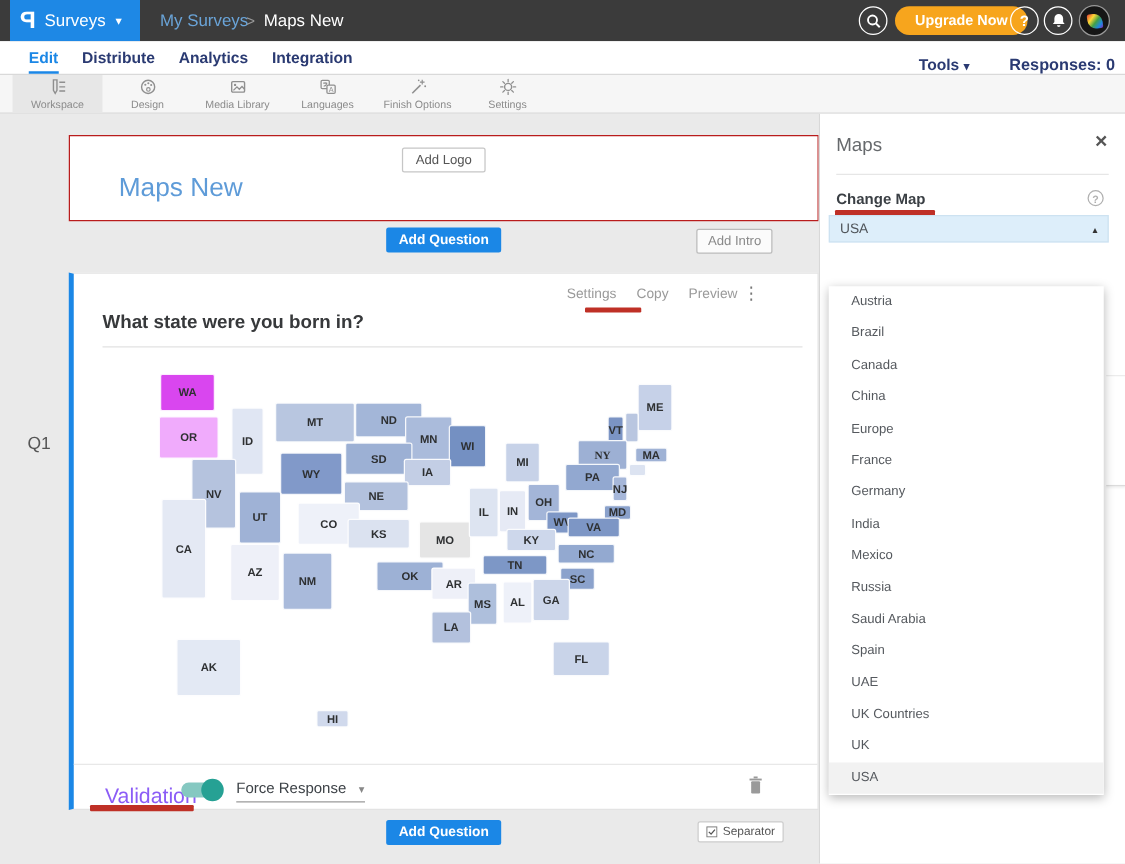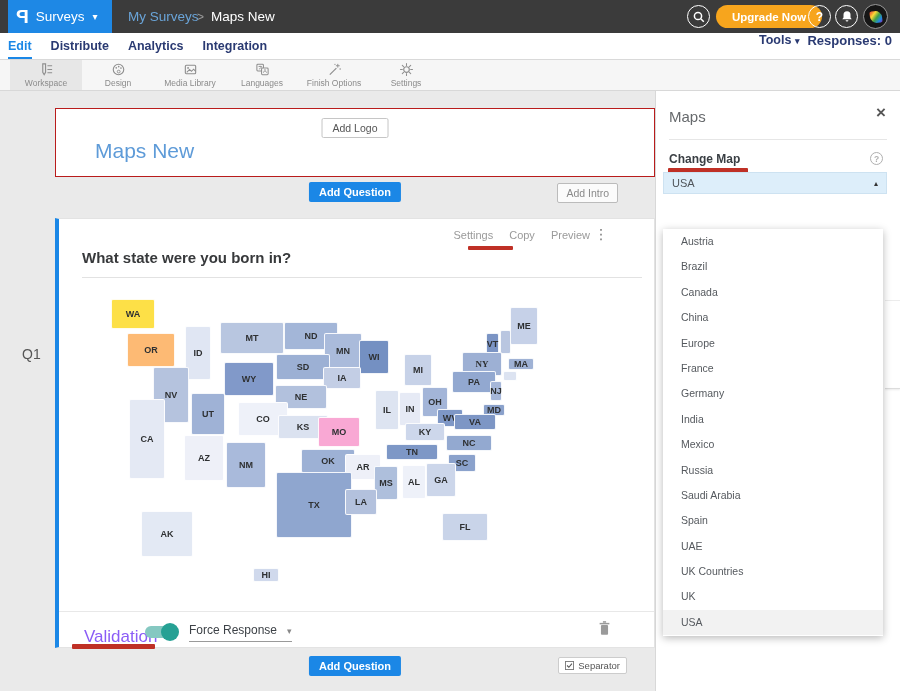--- a/index.html
+++ b/index.html
@@ -17,25 +17,25 @@
   .crumb-parent { left:128px; color:#6aa4d8; cursor:pointer; }
   .crumb-sep { left:197px; color:#9a9a9a; font-size:12px; }
   .crumb-current { left:211px; color:#fff; }
   .tb-circle { position:absolute; top:5px; width:23px; height:23px; border:1.6px solid #fff; border-radius:50%; display:flex; align-items:center; justify-content:center; cursor:pointer; }
   .upgrade-btn { position:absolute; left:716px; top:5px; height:23px; padding:0 16px; background:#f7a51d; border:none; border-radius:12px; color:#fff; font-size:11.5px; font-weight:bold; font-family:"Liberation Sans",sans-serif; cursor:pointer; }
   .help-circle { color:#fff; font-size:12px; font-weight:bold; }
   .avatar { position:absolute; left:863px; top:4px; width:25px; height:25px; border:1.4px solid #999; border-radius:50%; background:#161616; display:flex; align-items:center; justify-content:center; cursor:pointer; }
   .avatar-quill { width:12px; height:12px; border-radius:2px 7px 2px 7px; background:linear-gradient(135deg,#e53935 0%,#fdd835 30%,#43a047 55%,#1e88e5 80%,#8e24aa 100%); transform:rotate(-8deg); }
 
   
-  .navbar { position:absolute; left:0; top:33px; width:900px; height:27px; background:#fff; border-bottom:1px solid #d9d9d9; display:flex; align-items:stretch; padding-left:8px; }
+  .navbar { position:absolute; left:0; top:33px; width:900px; height:27px; background:#fff; border-bottom:1px solid #d9d9d9; display:flex; align-items:stretch; padding-left:23px; }
   .nav-tabs { display:flex; gap:19px; }
   .nav-tab { font-size:12.5px; font-weight:bold; color:#2a3a72; display:flex; align-items:center; cursor:pointer; border-bottom:2px solid transparent; padding-top:2px; }
   .nav-tab.active { color:#1b87e6; border-bottom-color:#1b87e6; }
-  .nav-right { position:absolute; right:8px; top:0; height:26px; display:flex; align-items:flex-start; gap:8px; }
+  .nav-right { position:absolute; right:8px; top:0; height:26px; display:flex; align-items:flex-end; gap:32px; }
   .nav-tools { font-size:12.5px; font-weight:bold; color:#2a3a72; cursor:pointer; }
   .nav-tools .caret { font-size:9px; }
   .nav-responses { font-size:13px; font-weight:bold; color:#2a3a72; cursor:pointer; }
 
   
   .toolbar { position:absolute; left:0; top:60px; width:900px; height:31px; background:#f6f6f6; border-bottom:1px solid #d8d8d8; }
   .tool-items { position:absolute; left:10px; top:0; height:30px; display:flex; }
   .tool-item { width:72px; height:30px; display:flex; flex-direction:column; align-items:center; justify-content:center; gap:0px; cursor:pointer; }
   .tool-item.active { background:#e7e7e7; }
   .tool-item svg { display:block; }
@@ -234,22 +234,22 @@
         <span class="q-action">Copy</span>
         <span class="q-action">Preview</span>
       </div>
     <span class="q-menu">⋮</span>
     <div class="ann ann-settings"></div>
 
     <div class="q-text">What state were you born in?</div>
     <div class="q-underline"></div>
 
     <div class="usa-map">
-        <div class="state" style="left: 12px; top: 8px; width: 44px; height: 30px; background: #fde047;">WA</div>
-        <div class="state" style="left: 28px; top: 42px; width: 48px; height: 34px; background: #fdba74;">OR</div>
+        <div class="state" style="left: 29px; top: 8px; width: 44px; height: 30px; background: #d946ef;">WA</div>
+        <div class="state" style="left: 28px; top: 42px; width: 48px; height: 34px; background: #f0abfc;">OR</div>
         <div class="state" style="left: 86px; top: 35px; width: 26px; height: 54px; background: rgb(224, 230, 243);">ID</div>
         <div class="state" style="left: 121px; top: 31px; width: 64px; height: 32px; background: rgb(184, 198, 224);">MT</div>
         <div class="state" style="left: 185px; top: 31px; width: 54px; height: 28px; background: rgb(163, 182, 216);">ND</div>
         <div class="state" style="left: 225px; top: 42px; width: 38px; height: 36px; background: rgb(170, 187, 219);">MN</div>
         <div class="state" style="left: 260px; top: 49px; width: 30px; height: 34px; background: rgb(116, 144, 194);">WI</div>
         <div class="state" style="left: 305px; top: 63px; width: 28px; height: 32px; background: rgb(199, 210, 232);">MI</div>
         <div class="state" style="left: 411px; top: 16px; width: 28px; height: 38px; background: rgb(198, 209, 232);">ME</div>
         <div class="state" style="left: 387px; top: 42px; width: 13px; height: 22px; background: rgb(123, 148, 196);">VT</div>
         <div class="state" style="left: 401px; top: 39px; width: 11px; height: 24px; background: rgb(185, 198, 224);"></div>
         <div class="state" style="left: 363px; top: 61px; width: 40px; height: 24px; background: rgb(157, 176, 212); font-family: Liberation Serif, serif;">NY</div>
@@ -258,40 +258,39 @@
         <div class="state" style="left: 177px; top: 63px; width: 54px; height: 26px; background: rgb(156, 176, 212);">SD</div>
         <div class="state" style="left: 125px; top: 71px; width: 50px; height: 34px; background: rgb(129, 153, 201);">WY</div>
         <div class="state" style="left: 224px; top: 76px; width: 38px; height: 22px; background: rgb(195, 206, 229);">IA</div>
         <div class="state" style="left: 176px; top: 94px; width: 52px; height: 24px; background: rgb(178, 193, 221);">NE</div>
         <div class="state" style="left: 353px; top: 80px; width: 44px; height: 22px; background: rgb(146, 168, 208);">PA</div>
         <div class="state" style="left: 391px; top: 90px; width: 12px; height: 20px; background: rgb(166, 183, 217);">NJ</div>
         <div class="state" style="left: 54px; top: 76px; width: 36px; height: 56px; background: rgb(181, 195, 222);">NV</div>
         <div class="state" style="left: 92px; top: 102px; width: 34px; height: 42px; background: rgb(159, 178, 214);">UT</div>
         <div class="state" style="left: 139px; top: 111px; width: 50px; height: 34px; background: rgb(238, 241, 249);">CO</div>
         <div class="state" style="left: 179px; top: 124px; width: 50px; height: 24px; background: rgb(219, 226, 240);">KS</div>
-        <div class="state" style="left: 219px; top: 126px; width: 42px; height: 30px; background: #f9a8d4;">MO</div>
+        <div class="state" style="left: 236px; top: 126px; width: 42px; height: 30px; background: #e5e5e5;">MO</div>
         <div class="state" style="left: 276px; top: 99px; width: 24px; height: 40px; background: rgb(221, 228, 241);">IL</div>
         <div class="state" style="left: 300px; top: 101px; width: 22px; height: 34px; background: rgb(230, 234, 245);">IN</div>
         <div class="state" style="left: 323px; top: 96px; width: 26px; height: 30px; background: rgb(163, 181, 216);">OH</div>
         <div class="state" style="left: 338px; top: 118px; width: 26px; height: 18px; background: rgb(126, 151, 198);">WV</div>
         <div class="state" style="left: 384px; top: 113px; width: 22px; height: 12px; background: rgb(138, 161, 203);">MD</div>
         <div class="state" style="left: 306px; top: 132px; width: 40px; height: 18px; background: rgb(205, 215, 235);">KY</div>
         <div class="state" style="left: 355px; top: 123px; width: 42px; height: 16px; background: rgb(125, 150, 197);">VA</div>
         <div class="state" style="left: 30px; top: 108px; width: 36px; height: 80px; background: rgb(228, 233, 244);">CA</div>
         <div class="state" style="left: 85px; top: 144px; width: 40px; height: 46px; background: rgb(238, 240, 248);">AZ</div>
         <div class="state" style="left: 127px; top: 151px; width: 40px; height: 46px; background: rgb(169, 186, 219);">NM</div>
         <div class="state" style="left: 202px; top: 158px; width: 54px; height: 24px; background: rgb(157, 177, 213);">OK</div>
         <div class="state" style="left: 246px; top: 163px; width: 36px; height: 26px; background: rgb(238, 240, 248);">AR</div>
         <div class="state" style="left: 287px; top: 153px; width: 52px; height: 16px; background: rgb(125, 151, 198);">TN</div>
         <div class="state" style="left: 347px; top: 144px; width: 46px; height: 16px; background: rgb(147, 169, 208);">NC</div>
         <div class="state" style="left: 349px; top: 163px; width: 28px; height: 18px; background: rgb(139, 162, 204); text-align: center;">SC</div>
         <div class="state" style="left: 275px; top: 175px; width: 24px; height: 34px; background: rgb(174, 191, 220);">MS</div>
         <div class="state" style="left: 303px; top: 174px; width: 24px; height: 34px; background: rgb(238, 241, 249);">AL</div>
         <div class="state" style="left: 327px; top: 172px; width: 30px; height: 34px; background: rgb(204, 214, 234);">GA</div>
-        <div class="state" style="left: 177px; top: 181px; width: 76px; height: 66px; background: rgb(143, 166, 207);">TX</div>
         <div class="state" style="left: 246px; top: 198px; width: 32px; height: 26px; background: rgb(179, 193, 221);">LA</div>
         <div class="state" style="left: 343px; top: 222px; width: 46px; height: 28px; background: rgb(201, 212, 233);">FL</div>
         <div class="state" style="left: 42px; top: 220px; width: 52px; height: 46px; background: rgb(227, 233, 244);">AK</div>
         <div class="state" style="left: 154px; top: 277px; width: 26px; height: 14px; background: rgb(208, 217, 236);">HI</div>
       </div>
 
     <div class="q-footer-divider"></div>
     <span class="validation-label">Validation</span>
     <div class="toggle">
         <div class="toggle-knob"></div>

